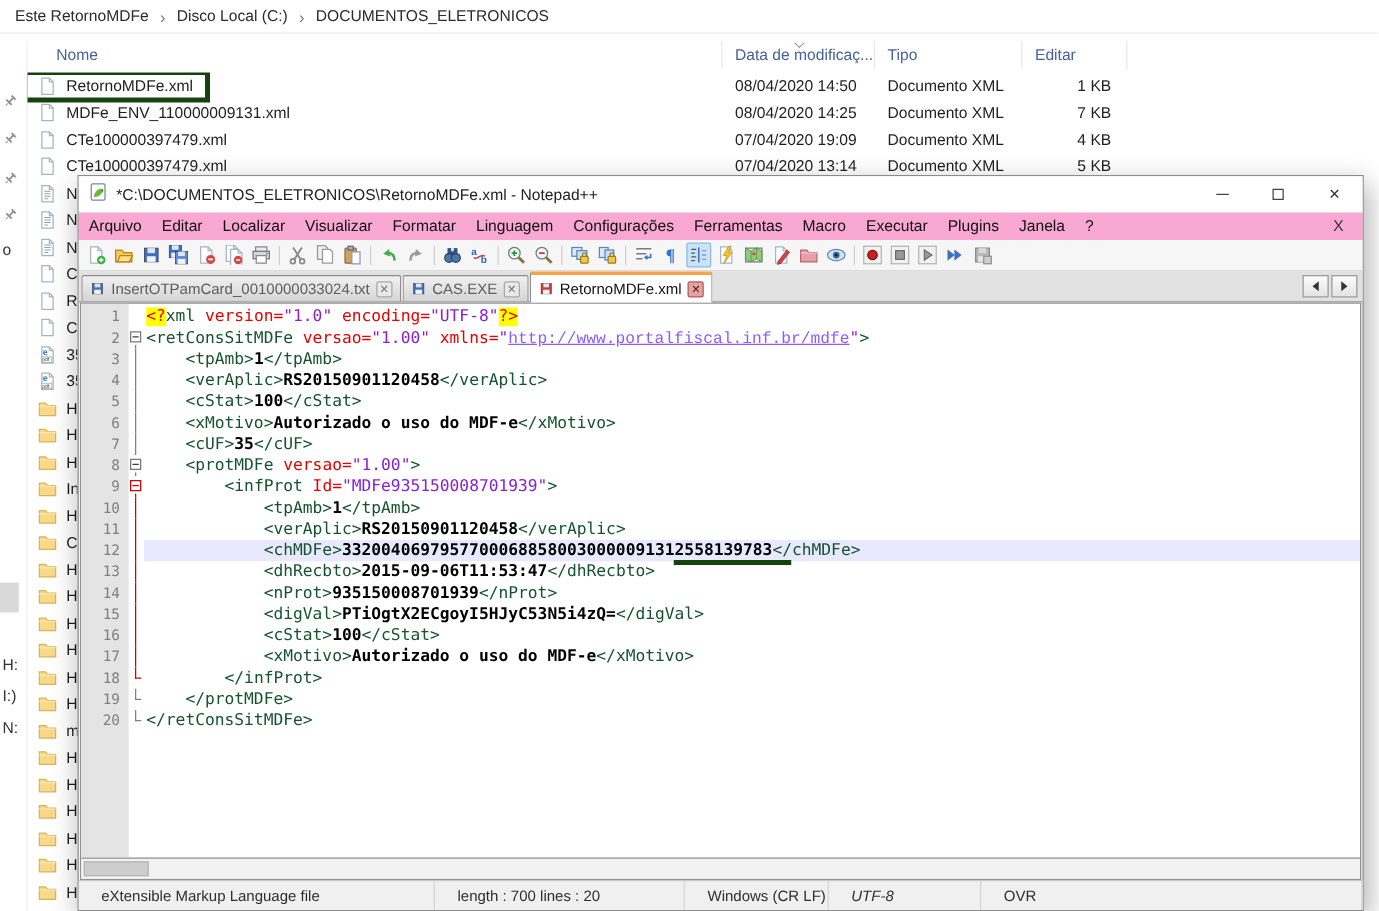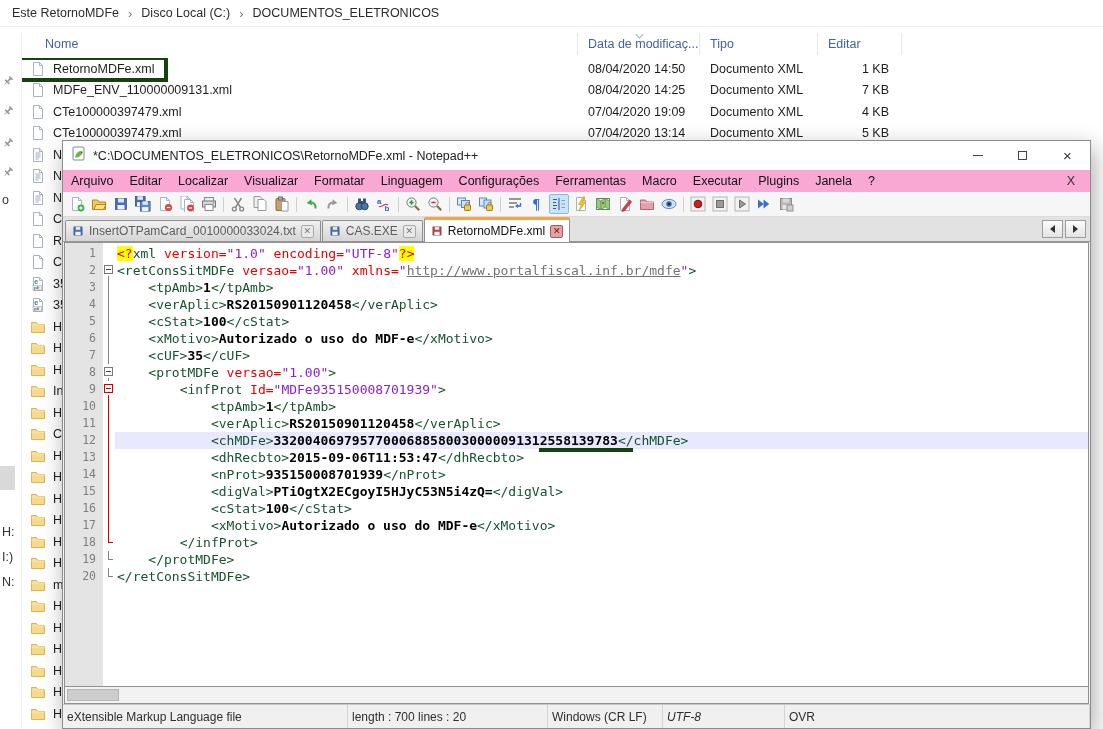--- a/index.html
+++ b/index.html
@@ -78,30 +78,30 @@
   .fbox.red{border-color:#d40000;}
   .fbox.red::after{background:#d40000;}
   .fcorner{position:absolute;left:5px;top:0;height:9px;width:5px;border-left:1px solid #818181;border-bottom:1px solid #818181;}
   .fcorner.red{border-color:#d40000;}
   .codetext{flex:1;white-space:pre;padding-left:2px;}
   .codetext.cur{background:#e8e8ff;}
   .s-p{color:#000;}
   .s-t{color:#14532d;}
   .s-a{color:#e60000;}
   .s-v{color:#8a20d0;}
-  .s-u{color:#737373;text-decoration:underline;}
+  .s-u{color:#8b5cf6;text-decoration:underline;font-family:Liberation Mono, monospace;}
   .s-x{color:#000;font-weight:bold;}
   .s-q{color:#e60000;background:#ffff00;}
   .s-g{color:#000;font-weight:bold;position:relative;}
   .s-g::after{content:'';position:absolute;left:-1px;right:-15px;bottom:-4px;height:4px;background:#15430e;z-index:3;}
   .np-hscroll{height:17px;border-top:1px solid #919191;background:#f2f2f2;position:relative;flex:none;}
   .thumb{position:absolute;left:2px;top:2px;width:52px;height:12px;background:#cdcdcd;border:1px solid #b5b5b5;}
   .np-status{height:24px;background:#f0f0f0;border-top:1px solid #c9c9c9;display:flex;font-size:12px;
     color:#2e2e2e;align-items:center;flex:none;}
-  .st{padding-left:4px;border-right:1px solid #d4d4d4;height:100%;display:flex;align-items:center;
+  .st{padding-left:18px;border-right:1px solid #d4d4d4;height:100%;display:flex;align-items:center;
     white-space:nowrap;overflow:hidden;}
   .st1{width:285px;}.st2{width:200px;}.st3{width:255px;}.st4{width:115px;}.st5{width:122px;font-style:italic;}.st6{flex:1;}
 </style>
 </head>
 <body>
 
 <div>
   <div class="crumb-bar" id="breadcrumb">
       <span class="crumb">Este RetornoMDFe</span>
       <span class="crumb-sep">›</span>

